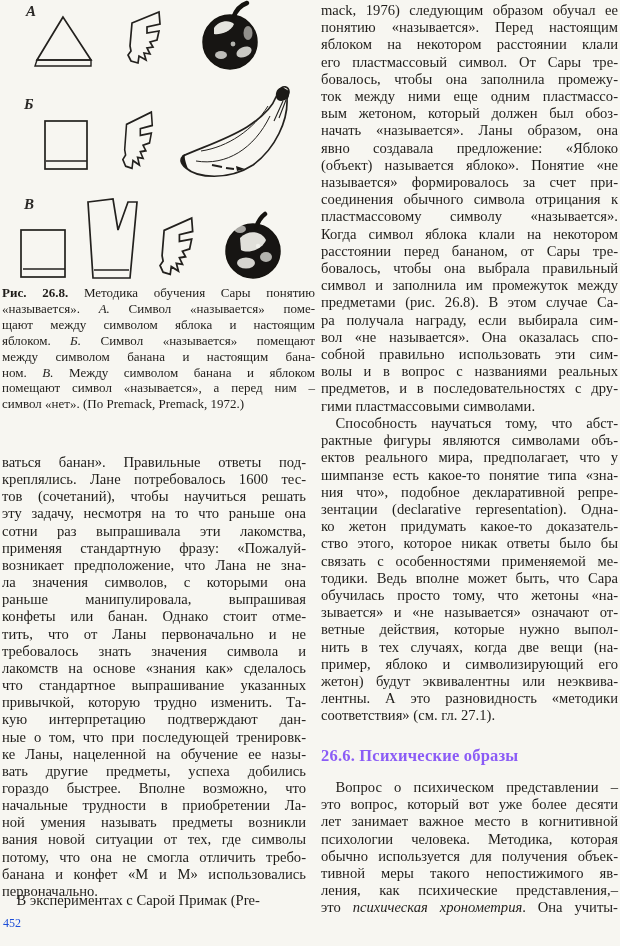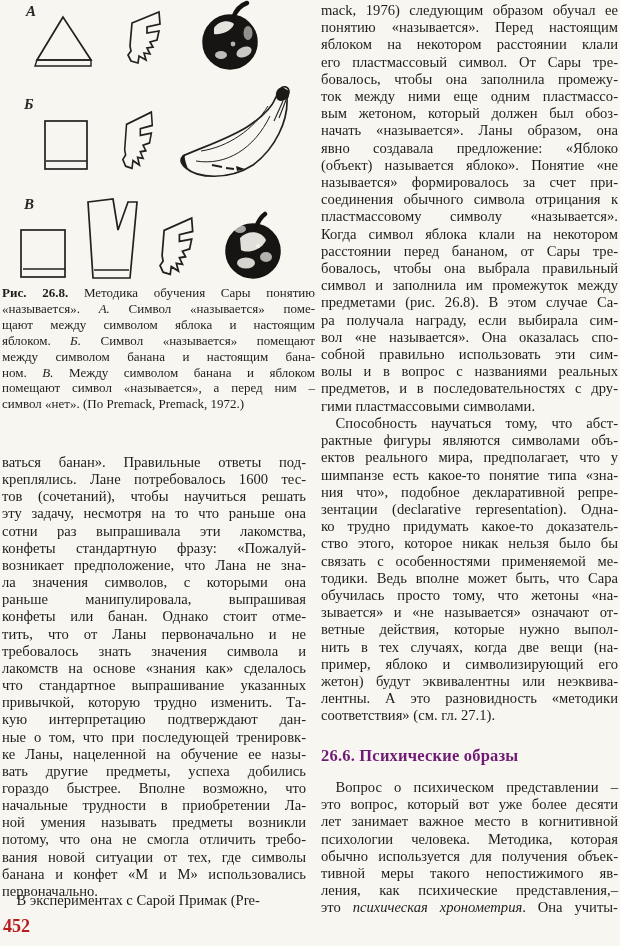--- a/index.html
+++ b/index.html
@@ -19,23 +19,23 @@
   .jline.last{ text-align-last:left; }
   .body-text{ font-size:14.6px; }
   .lc-text .jline{ line-height:17.15px; }
   .rc-text .jline{ line-height:17.2px; }
   .caption{ font-size:13px; }
   .caption .jline{ line-height:15.9px; }
   .fig-label{
     font-style:italic; font-weight:600; font-size:15px; color:#2a2826;
   }
   .section-heading{
-    font-weight:bold; font-size:16.5px; letter-spacing:.2px; color:#701a75;
-  }
-  .page-number{ font-size:18px; color:#b91c1c;font-weight:bold; }
+    font-weight:bold; font-size:16.5px; letter-spacing:.2px; color:#8b5cf6;
+  }
+  .page-number{ font-size:12px; color:#1d4ed8; }
   svg .ln{ stroke:#23211e; fill:none; }
 </style>
 </head>
 <body>
 
 <div class="page">
 
   <svg class="abs" style="left:0;top:0" width="316" height="288" viewBox="0 0 316 288">
     <defs>
       <path id="token" d="M6,13 L33,2 L34,14 L21,17 L21,23 L33,21 L31,30 L24,32 L27,37 L21,38 L24,44 L18,43 L20,50 L13,46 L12,53 L5,51 L2,45 L5,41 L4,36 Z"></path>
@@ -106,39 +106,39 @@
       <div class="jline">помещают символ «называется», а перед ним –</div>
       <div class="jline last">символ «нет». (По Premack, Premack, 1972.)</div>
     </div>
 
   <div class="abs body-text lc-text" style="left:2px;top:454px;width:304px">
       <div class="jline">ваться банан». Правильные ответы под-</div>
       <div class="jline">креплялись. Лане потребовалось 1600 тес-</div>
       <div class="jline">тов (сочетаний), чтобы научиться решать</div>
       <div class="jline">эту задачу, несмотря на то что раньше она</div>
       <div class="jline">сотни раз выпрашивала эти лакомства,</div>
-      <div class="jline">конфеты стандартную фразу: «Пожалуй-</div>
+      <div class="jline">применяя стандартную фразу: «Пожалуй-</div>
       <div class="jline">возникает предположение, что Лана не зна-</div>
       <div class="jline">ла значения символов, с которыми она</div>
       <div class="jline">раньше манипулировала, выпрашивая</div>
       <div class="jline">конфеты или банан. Однако стоит отме-</div>
       <div class="jline">тить, что от Ланы первоначально и не</div>
       <div class="jline">требовалось знать значения символа и</div>
       <div class="jline">лакомств на основе «знания как» сделалось</div>
       <div class="jline">что стандартное выпрашивание указанных</div>
       <div class="jline">привычкой, которую трудно изменить. Та-</div>
       <div class="jline">кую интерпретацию подтверждают дан-</div>
       <div class="jline">ные о том, что при последующей тренировк-</div>
       <div class="jline">ке Ланы, нацеленной на обучение ее назы-</div>
       <div class="jline">вать другие предметы, успеха добились</div>
       <div class="jline">гораздо быстрее. Вполне возможно, что</div>
       <div class="jline">начальные трудности в приобретении Ла-</div>
       <div class="jline">ной умения называть предметы возникли</div>
+      <div class="jline">вания новой ситуации от тех, где символы</div>
       <div class="jline">потому, что она не смогла отличить требо-</div>
-      <div class="jline">вания новой ситуации от тех, где символы</div>
       <div class="jline">банана и конфет «М и М» использовались</div>
       <div class="jline last">первоначально.</div>
     </div>
 
   <div class="abs body-text lc-text" style="left:2px;top:892px;width:304px">
       <div class="jline last"> В экспериментах с Сарой Примак (Pre-</div>
     </div>
 
   <div class="abs page-number" style="left:3px;top:916px">452</div>
 
@@ -169,22 +169,22 @@
       <div class="jline last">гими пластмассовыми символами.</div>
     </div>
 
   <div class="abs body-text rc-text" style="left:321px;top:415px;width:297px">
       <div class="jline"> Способность научаться тому, что абст-</div>
       <div class="jline">рактные фигуры являются символами объ-</div>
       <div class="jline">ектов реального мира, предполагает, что у</div>
       <div class="jline">шимпанзе есть какое-то понятие типа «зна-</div>
       <div class="jline">ния что», подобное декларативной репре-</div>
       <div class="jline">зентации (declarative representation). Одна-</div>
-      <div class="jline">ко трудно придумать какое-то доказатель-</div>
-      <div class="jline">ство этого, которое никак нельзя было бы</div>
+      <div class="jline">ко жетон придумать какое-то доказатель-</div>
+      <div class="jline">ство этого, которое никак ответы было бы</div>
       <div class="jline">связать с особенностями применяемой ме-</div>
       <div class="jline">тодики. Ведь вполне может быть, что Сара</div>
       <div class="jline">обучилась просто тому, что жетоны «на-</div>
       <div class="jline">зывается» и «не называется» означают от-</div>
       <div class="jline">ветные действия, которые нужно выпол-</div>
       <div class="jline">нить в тех случаях, когда две вещи (на-</div>
       <div class="jline">пример, яблоко и символизирующий его</div>
       <div class="jline">жетон) будут эквивалентны или неэквива-</div>
       <div class="jline">лентны. А это разновидность «методики</div>
       <div class="jline last">соответствия» (см. гл. 27.1).</div>

